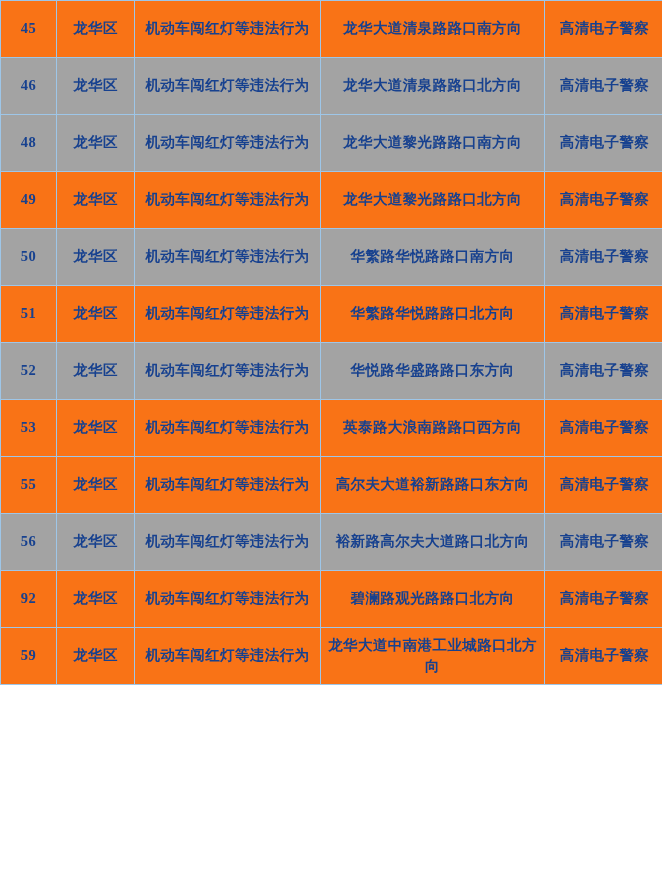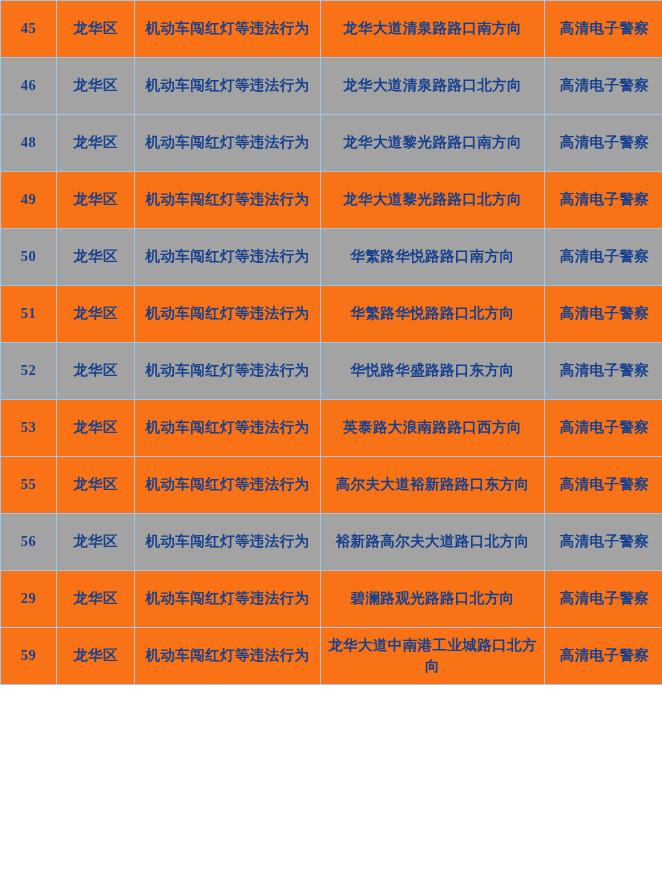--- a/index.html
+++ b/index.html
@@ -223,21 +223,21 @@
           </td>
           <td class="col-location">
             <span class="loc-text">裕新路高尔夫大道路口北方向</span>
           </td>
           <td class="col-source">
             <span class="loc-text">高清电子警察</span>
           </td>
         </tr>
         <tr class="row-odd">
           <td class="col-index">
-            <span class="loc-text">29</span>
+            <span class="loc-text">92</span>
           </td>
           <td class="col-district">
             <span class="loc-text">龙华区</span>
           </td>
           <td class="col-type">
             <span class="loc-text">机动车闯红灯等违法行为</span>
           </td>
           <td class="col-location">
             <span class="loc-text">碧澜路观光路路口北方向</span>
           </td>

